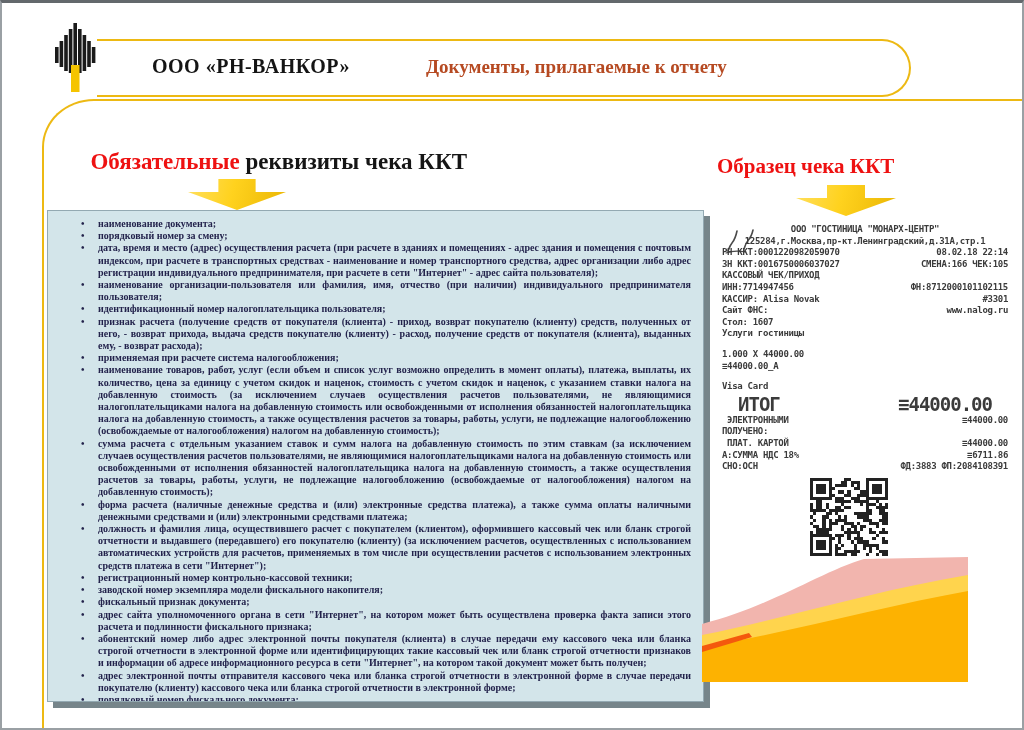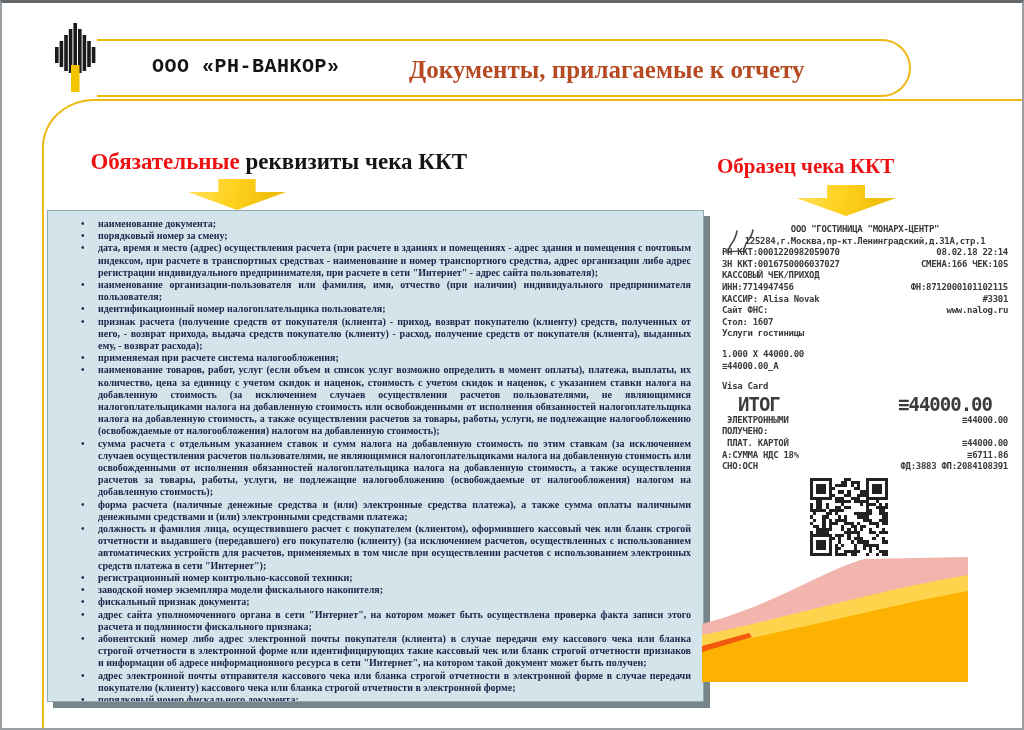--- a/index.html
+++ b/index.html
@@ -10,26 +10,26 @@
     font-family:"Liberation Serif", serif;
   }
   
   .header-band{
     position:absolute;left:95px;top:36px;width:812px;height:54px;
     background:#fff;border:2px solid var(--accent_yellow);border-left:none;
     border-radius:0 30px 30px 0;
   }
   .company-name{
     position:absolute;left:150px;top:52px;
-    font-family:Liberation Mono, monospace;font-weight:bold;font-size:20px;color:#141414;
+    font-family:Liberation Serif, serif;font-weight:bold;font-size:20px;color:#141414;
     letter-spacing:.5px;
   }
   .header-subtitle{
-    position:absolute;left:407px;top:53px;
-    font-weight:bold;font-size:25px;color:var(--header_red);
+    position:absolute;left:424px;top:53px;
+    font-weight:bold;font-size:19px;color:var(--header_red);
   }
   .logo{position:absolute;left:52px;top:10px;}
   
   .content-frame{
     position:absolute;left:40px;top:96px;width:990px;height:640px;
     border-top:2px solid var(--accent_yellow);
     border-left:2px solid var(--accent_yellow);
     border-top-left-radius:52px 48px;
   }
   

